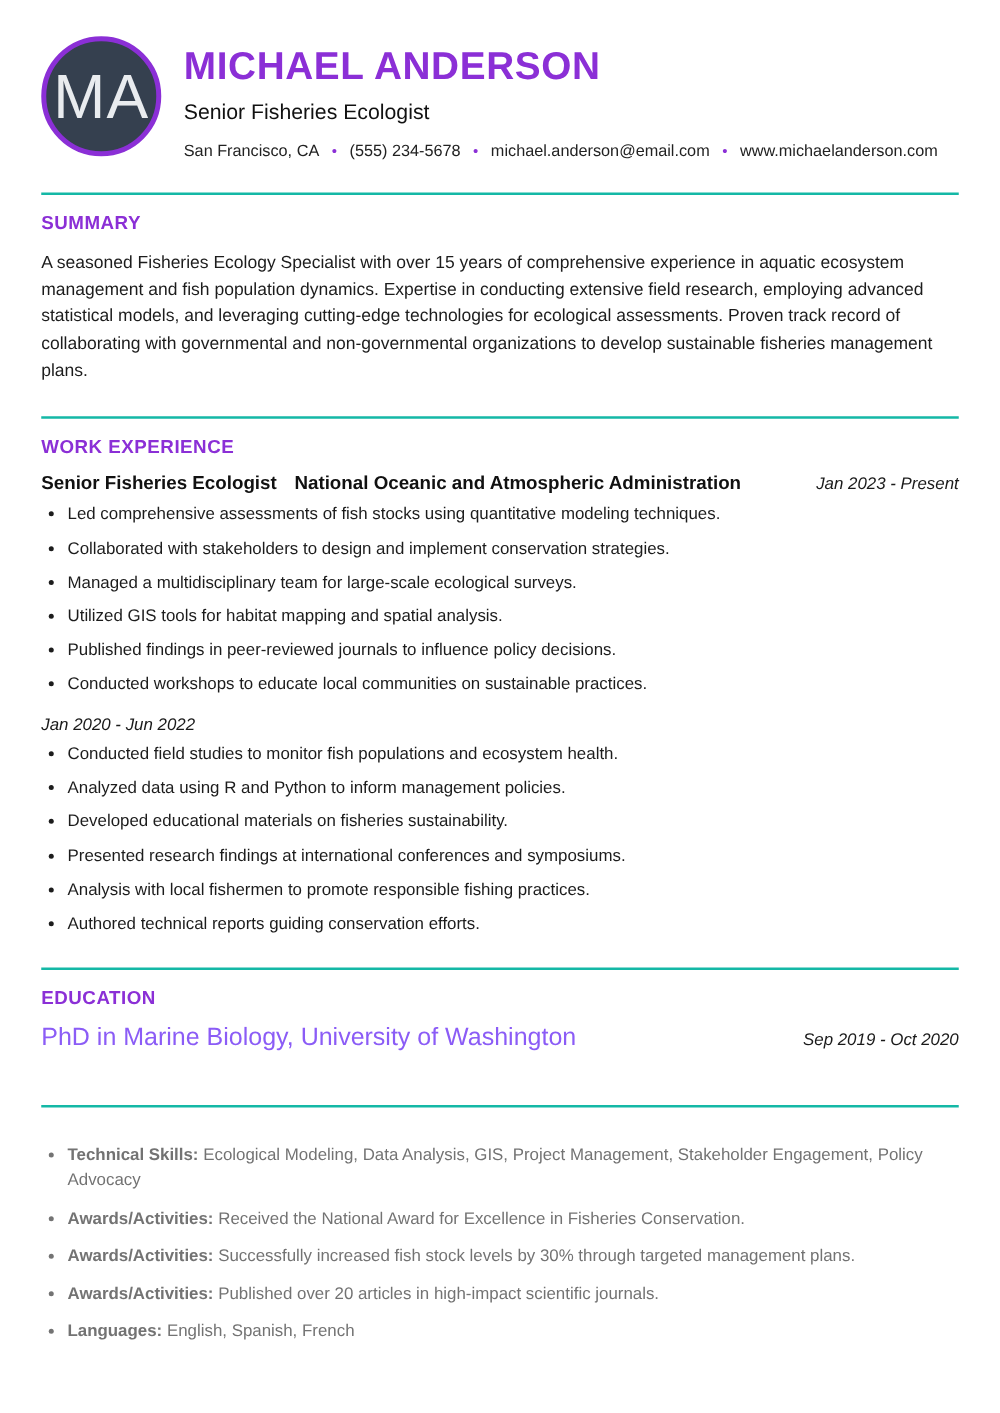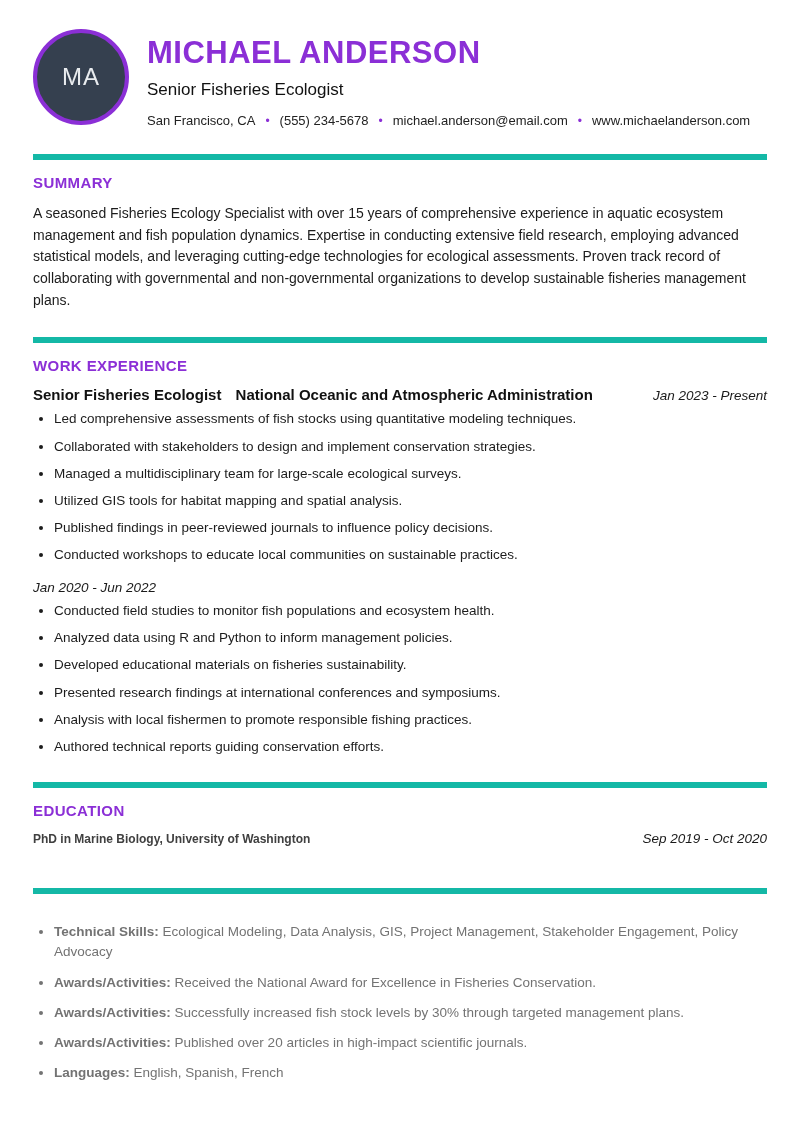--- a/index.html
+++ b/index.html
@@ -20,21 +20,21 @@
     width: 96px; height: 96px;
     border-radius: 50%;
     background: #35404f;
     border: 4px solid var(--accent);
     display: flex; align-items: center; justify-content: center;
     flex: 0 0 auto;
     margin-top: 4px;
   }
   .avatar span {
     color: #e9ecef;
-    font-size: 24px;
+    font-size: 50px;
     font-weight: 400;
     letter-spacing: 1px;
   }
   .header-text { padding-top: 10px; }
   .name {
     color: var(--accent);
     font-size: 31px;
     font-weight: bold;
     letter-spacing: 0.5px;
   }
@@ -48,21 +48,21 @@
     font-size: 13px;
     color: #222222;
     display: flex;
     align-items: center;
     flex-wrap: wrap;
     gap: 10px;
   }
   .contact-sep { color: var(--accent); font-size: 12px; }
 
   
-  .section { margin-top: 26px; border-top: 6px solid #14b8a6; padding-top: 14px; }
+  .section { margin-top: 26px; border-top: 2px solid #14b8a6; padding-top: 14px; }
   .section-heading {
     color: var(--accent);
     font-size: 15px;
     font-weight: bold;
     letter-spacing: 0.4px;
     margin-bottom: 12px;
   }
   .summary-text {
     font-size: 14px;
     line-height: 1.55;
@@ -93,21 +93,21 @@
     color: #1c1c1c;
   }
 
   
   .edu-row {
     display: flex;
     justify-content: space-between;
     align-items: baseline;
     padding-bottom: 16px;
   }
-  .edu-degree { font-weight: bold; font-size: 12px; color: #404040; }
+  .edu-degree { font-weight: normal; font-size: 20px; color: #8b5cf6; }
 
   
   .section.additional { padding-top: 28px; }
   ul.info-list { list-style: disc; padding-left: 21px; }
   ul.info-list li {
     font-size: 13.5px;
     line-height: 1.5;
     margin-bottom: 10px;
     color: #737373;
     max-width: 690px;

